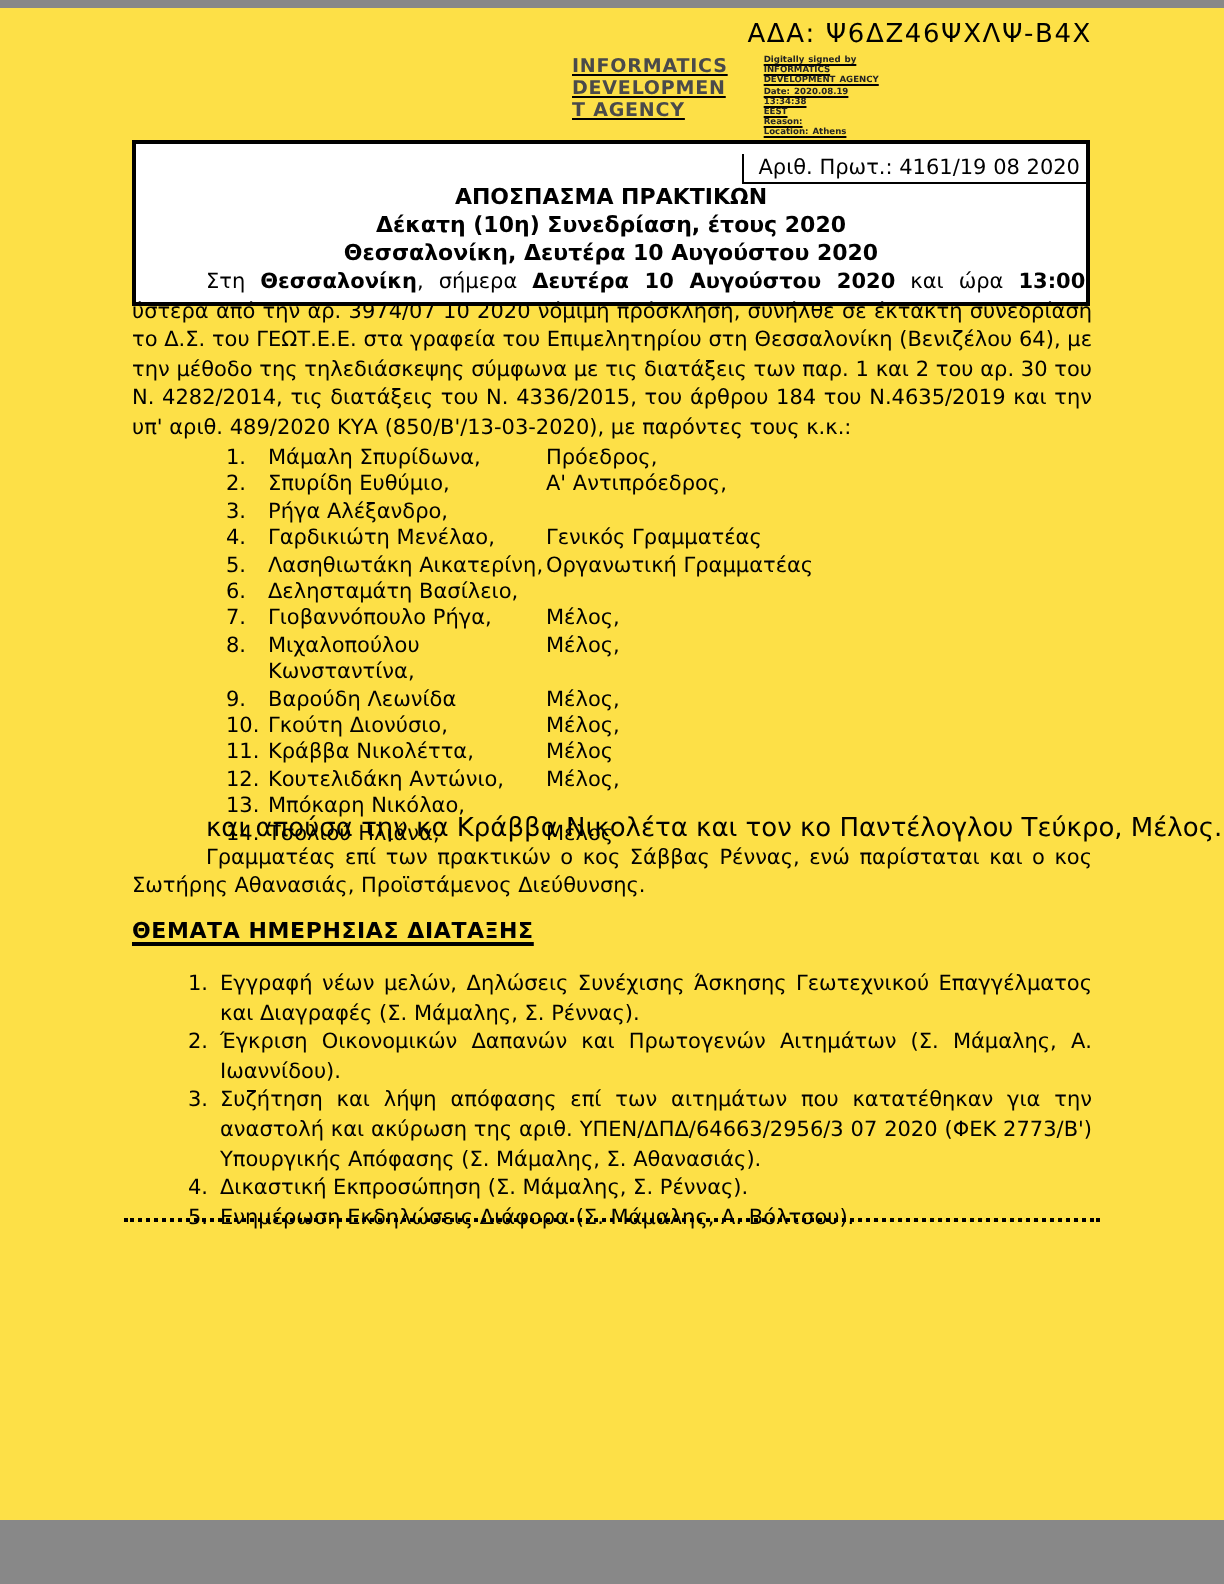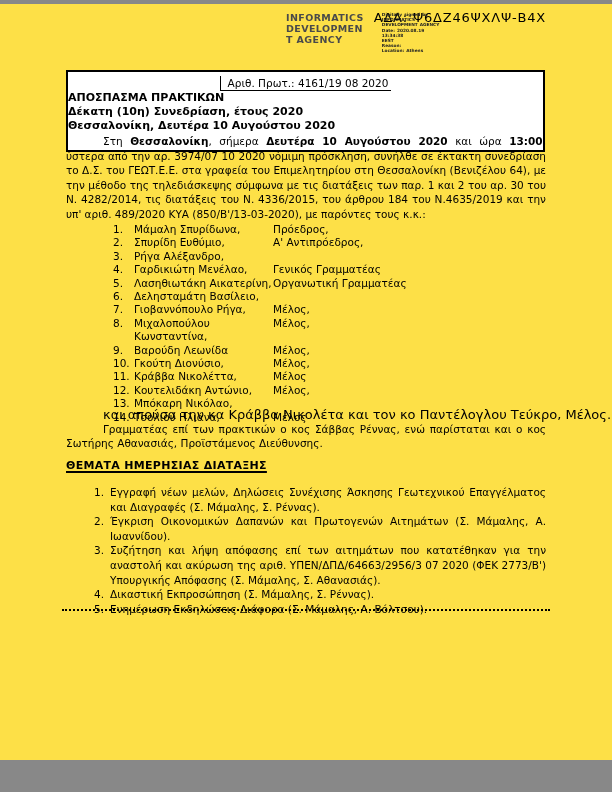--- a/index.html
+++ b/index.html
@@ -7,31 +7,31 @@
   body { font-family:"DejaVu Sans", sans-serif; color:#000; }
   .page {
     position:relative; width:612px; height:756px; background:#fde047;
     margin:4px auto; overflow:hidden;
   }
   
   .ada {
     position:absolute; top:6px; right:66px;
     font-size:13px; letter-spacing:0.8px; white-space:nowrap;
   }
-  .logo-row { position:absolute; left:286px; top:8px; display:flex; gap:18px; }
+  .logo-row { position:absolute; left:286px; top:24px; display:flex; gap:18px;text-decoration:underline; }
   .idalogo { font-weight:bold; color:#4a4a4a; font-size:9.5px; line-height:11px; letter-spacing:0.4px; }
   .sig { font-size:4.3px; line-height:5.2px; color:#222; font-weight:bold; width:62px; word-spacing:0.5px; }
   
   .headerbox { position:absolute; left:66px; top:66px; width:479px; border:2px solid #000; background:#fff; }
-  .proto-row { text-align:center; }
+  .proto-row { text-align:right; }
   .proto {
     display:inline-block; border-left:1.3px solid #000; border-bottom:1.3px solid #000;
     padding:1px 3px 1px 7px; font-size:10.5px; white-space:nowrap;
   }
-  .boxtitle { font-weight:bold; font-size:11px; text-align:left; line-height:14.2px; }
+  .boxtitle { font-weight:bold; font-size:11px; text-align:center; line-height:14.2px; }
   .boxtitle.last { padding-bottom:16px; }
   
   .intro {
     position:absolute; left:66px; top:130px; width:480px;
     font-size:10.5px; line-height:14.6px; text-align:justify; text-indent:37px;
   }
   .attendees { position:absolute; left:113px; top:219px; width:430px; font-size:10.5px; }
   .att-row { display:grid; grid-template-columns:21px 139px auto; line-height:13.4px; }
   .absent { position:absolute; left:103px; top:404px; font-size:13px; line-height:14px; }
   .secretary {

